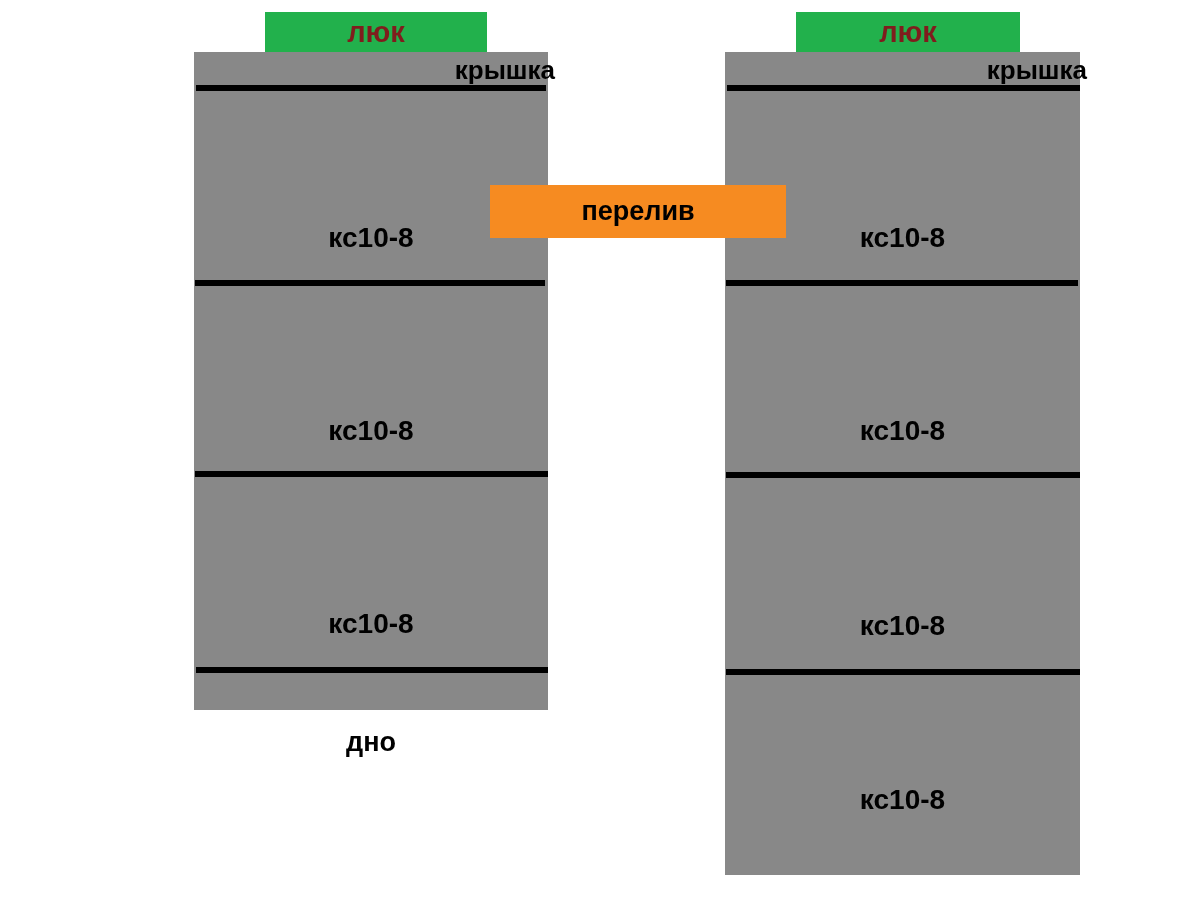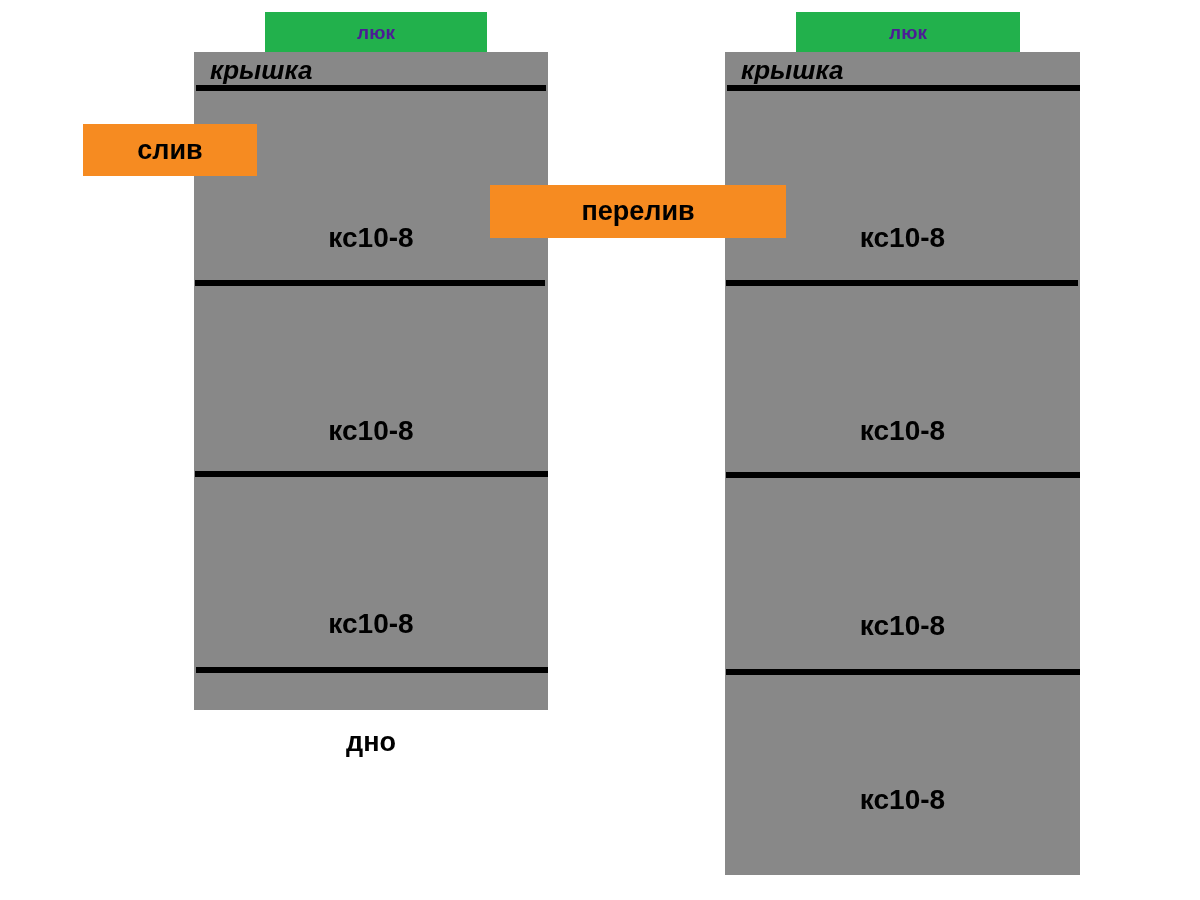--- a/index.html
+++ b/index.html
@@ -33,40 +33,39 @@
   
   .hatch {
     position: absolute;
     background: #22b14c;
     display: flex;
     align-items: center;
     justify-content: center;
     box-sizing: border-box;
   }
   .hatch-label {
-    font-size: 19px;
-    font-weight: bold;
-    color: #4c1d95;
+    font-size: 29px;
+    font-weight: bold;
+    color: #7f1d1d;
     line-height: 1;
     white-space: nowrap;
   }
   #hatch-left  { left: 265px; top: 12px; width: 222px; height: 41px; }
   #hatch-right { left: 796px; top: 12px; width: 224px; height: 41px; }
 
   
   .lid {
     position: absolute;
-    left: 16px;
+    left: 7px;
     top: 0;
     width: 100%;
     height: 36px;
     display: flex;
     align-items: center;
-    justify-content: flex-start;
-    font-style: italic;
+    justify-content: flex-end;
   }
   .lid-label {
     font-size: 26px;
     font-weight: bold;
     color: #000000;
     line-height: 1;
     white-space: nowrap;
   }
 
   
@@ -218,21 +217,18 @@
       <span class="ring-label">кс10-8</span>
     </div>
 
   </div>
 
   <div class="rule" id="rule-r-lid"></div>
   <div class="rule" id="rule-r-1"></div>
   <div class="rule" id="rule-r-2"></div>
   <div class="rule" id="rule-r-3"></div>
 
-  <div class="pipe" id="pipe-drain">
-    <span class="pipe-label">слив</span>
-  </div>
 
   <div class="pipe" id="pipe-overflow">
     <span class="pipe-label">перелив</span>
   </div>
 
 </div>
 
 </body></html>

